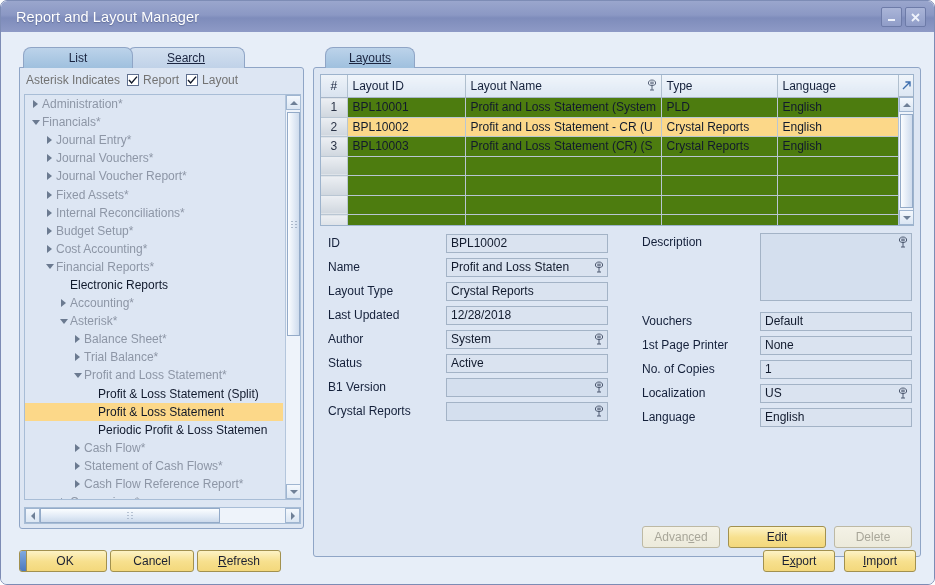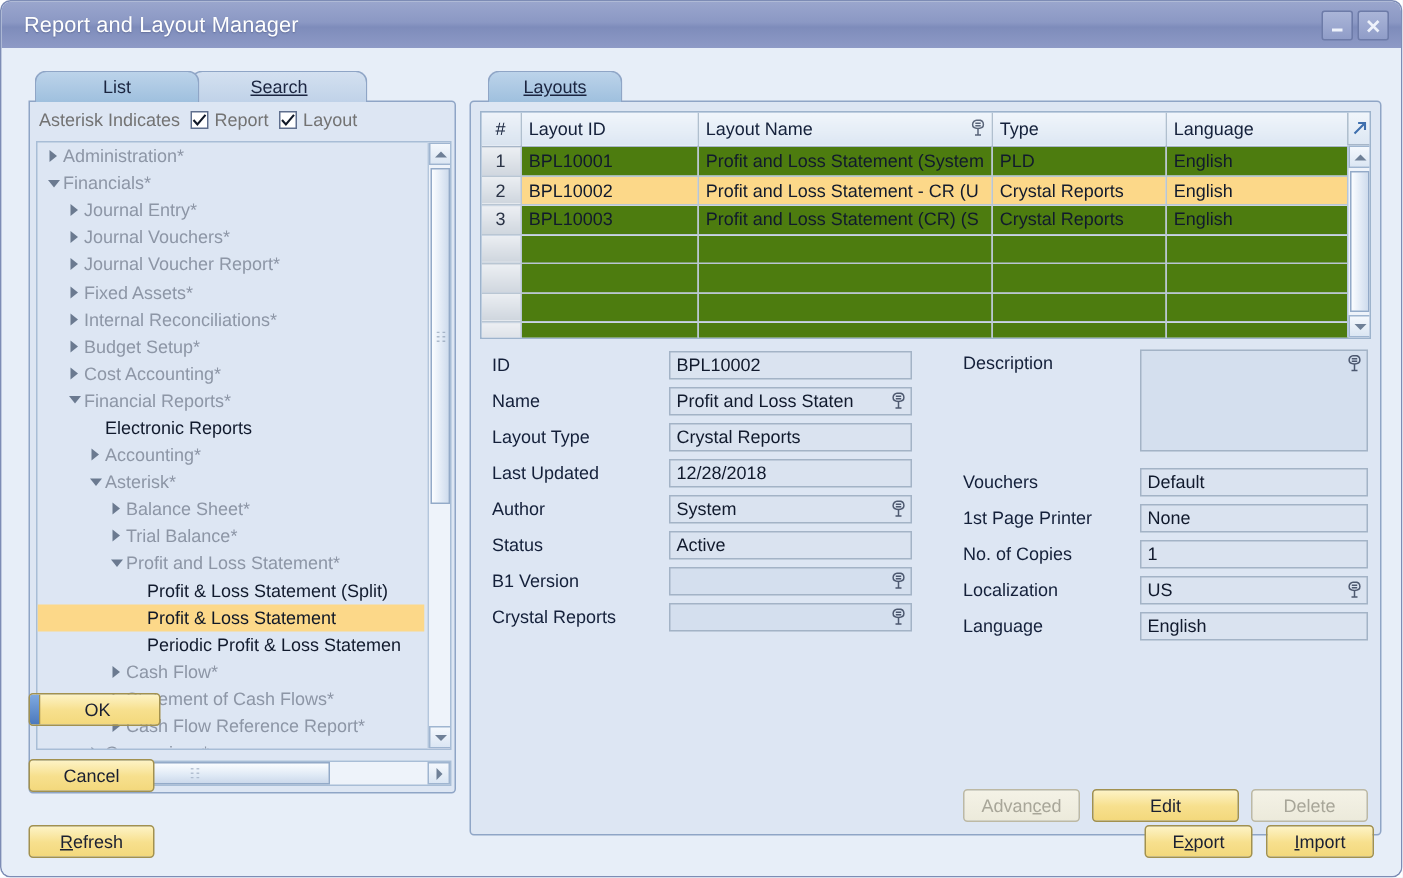--- a/index.html
+++ b/index.html
@@ -372,21 +372,21 @@
   .btn.default::before {
     content:"";
     position:absolute; left:0; top:0; bottom:0;
     width: 6px;
     background: linear-gradient(to bottom,#7fa9e0,#4c79bd);
     border-right:1px solid #a2914f;
     border-radius: 2px 0 0 2px;
   }
 
   
-  #bottom-left { position:absolute; left: 18px; bottom: 12px; display:flex; gap: 22px; flex-direction: column; }
+  #bottom-left { position:absolute; left: 18px; bottom: 12px; display:flex; gap: 3px; }
   #bottom-right { position:absolute; right: 18px; bottom: 12px; display:flex; gap: 9px; }
   #btn-ok { width: 88px; }
   #btn-cancel { width: 84px; }
   #btn-refresh { width: 84px; }
   #btn-export, #btn-import { width: 63px; }
 </style>
 </head>
 <body>
 
 <div id="window">

